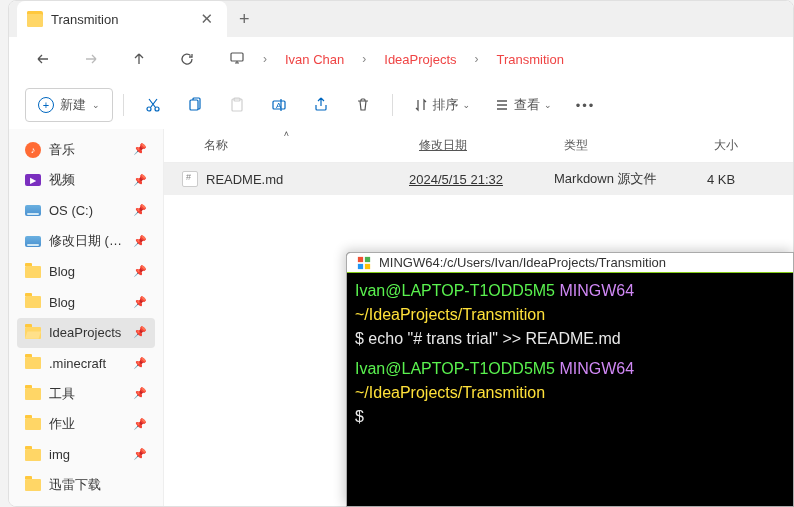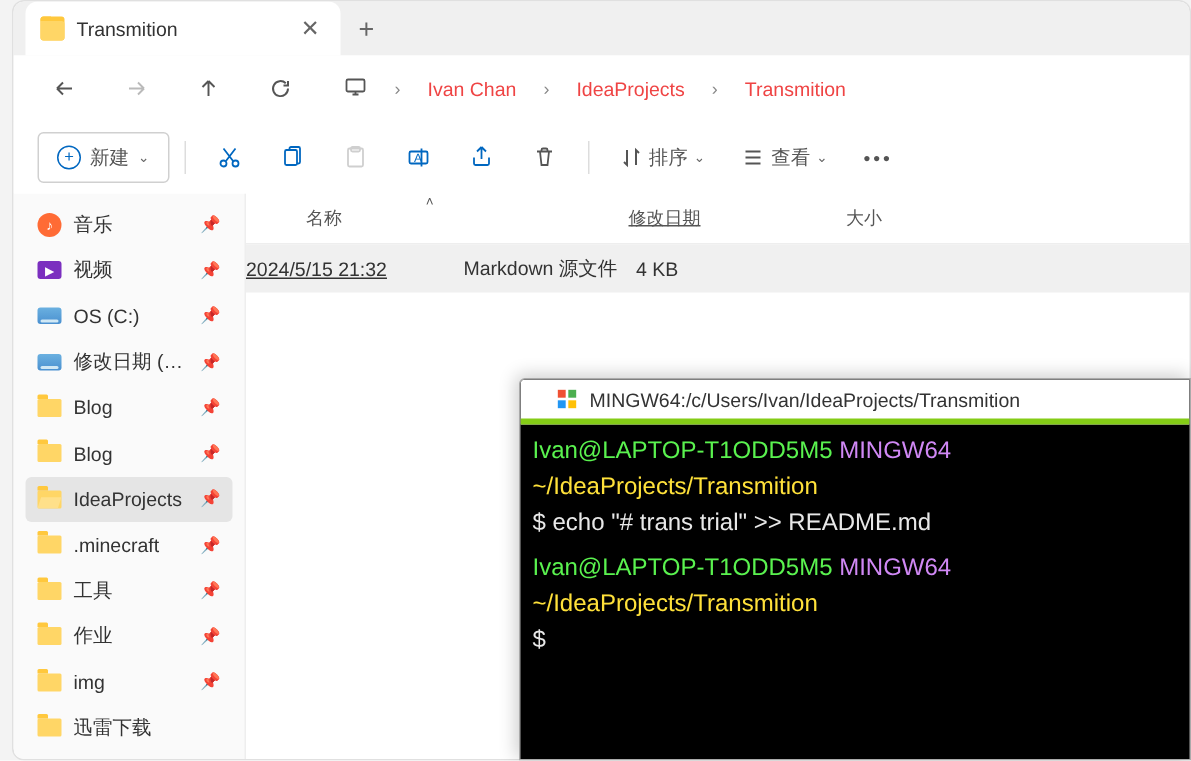--- a/index.html
+++ b/index.html
@@ -36,28 +36,28 @@
     .music-icn { width: 16px; height: 16px; background: #ff6b35; border-radius: 50%; display: flex; align-items: center; justify-content: center; color: #fff; font-size: 9px; }
     .video-icn { width: 16px; height: 12px; background: #7b2fbf; border-radius: 2px; display: flex; align-items: center; justify-content: center; color: #fff; font-size: 8px; }
     .drive-icn { width: 16px; height: 11px; background: linear-gradient(#6ab0e0, #4a90d0); border-radius: 2px; position: relative; }
     .drive-icn::after { content: ""; position: absolute; bottom: 1px; left: 2px; right: 2px; height: 2px; background: #d0e8f5; border-radius: 1px; }
     .main { flex: 1; display: flex; flex-direction: column; background: #fff; }
     .list-header { display: flex; align-items: center; height: 34px; font-size: 12px; color: #555; border-bottom: 1px solid #eee; }
     .list-header > div { padding: 0 10px; cursor: pointer; position: relative; }
     .col-name { flex: 0 0 245px; padding-left: 40px !important; }
     .col-date { flex: 0 0 145px; text-decoration: underline; }
     .col-type { flex: 0 0 115px; }
-    .col-size { flex: 1; text-align: left; padding-right: 20px !important; }
+    .col-size { flex: 1; text-align: center; padding-right: 20px !important; }
     .sort-ind { position: absolute; top: -8px; left: 50%; transform: translateX(-50%); font-size: 9px; color: #555; }
     .list-row { display: flex; align-items: center; height: 32px; font-size: 13px; background: #f0f0f0; }
     .list-row .col-name { display: flex; align-items: center; gap: 8px; padding-left: 18px !important; }
     .file-icn { width: 16px; height: 16px; background: #fff; border: 1px solid #ccc; border-radius: 2px; position: relative; }
     .file-icn::after { content: "#"; position: absolute; top: 0; left: 3px; font-size: 9px; color: #888; }
     .terminal { position: absolute; right: 0; bottom: 0; width: 448px; height: 255px; background: #000; border: 1px solid #aaa; border-radius: 4px 0 0 0; display: flex; flex-direction: column; box-shadow: -2px -2px 12px rgba(0,0,0,0.2); overflow: hidden; }
-    .term-title { background: #fff; height: 30px; display: flex; align-items: center; padding: 0 24px; gap: 8px; color: #333; border-bottom: 4px solid #84cc16; }
+    .term-title { background: #fff; height: 20px; display: flex; align-items: center; padding: 0 10px; gap: 8px; color: #333; border-bottom: 1px solid #84cc16; }
     .term-icon { width: 14px; height: 14px; }
     .term-body { flex: 1; padding: 6px 8px; font-family: "Consolas", monospace; font-size: 16px; color: #fff; line-height: 1.5; }
     .t-user { color: #5af24f; }
     .t-sys { color: #d088f5; }
     .t-path { color: #ffe13a; }
     .t-cmd { color: #e8e8e8; }
   </style>
 </head>
 <body>
 
@@ -251,23 +251,28 @@
             <span class="folder-icn"></span>
           </span>
           <span class="side-label">迅雷下载</span>
         </div>
     </div>
 
     <div class="main">
       <div class="list-header">
         <div class="col-name"><span class="sort-ind">˄</span><span>名称</span></div>
         <div class="col-date">修改日期</div>
+        <div class="col-type">类型</div>
         <div class="col-size">大小</div>
       </div>
       <div class="list-row">
+        <div class="col-name">
+            <span class="file-icn"></span>
+            <span>README.md</span>
+          </div>
         <div class="col-date">2024/5/15 21:32</div>
         <div class="col-type">Markdown 源文件</div>
         <div class="col-size">4 KB</div>
       </div>
     </div>
   </div>
 </div>
 
 <div class="terminal">
   <div class="term-title">

